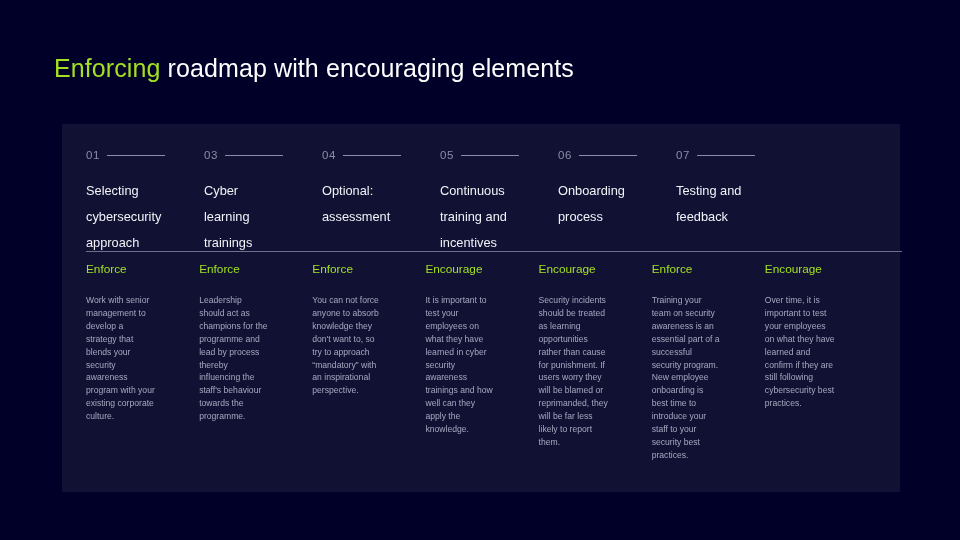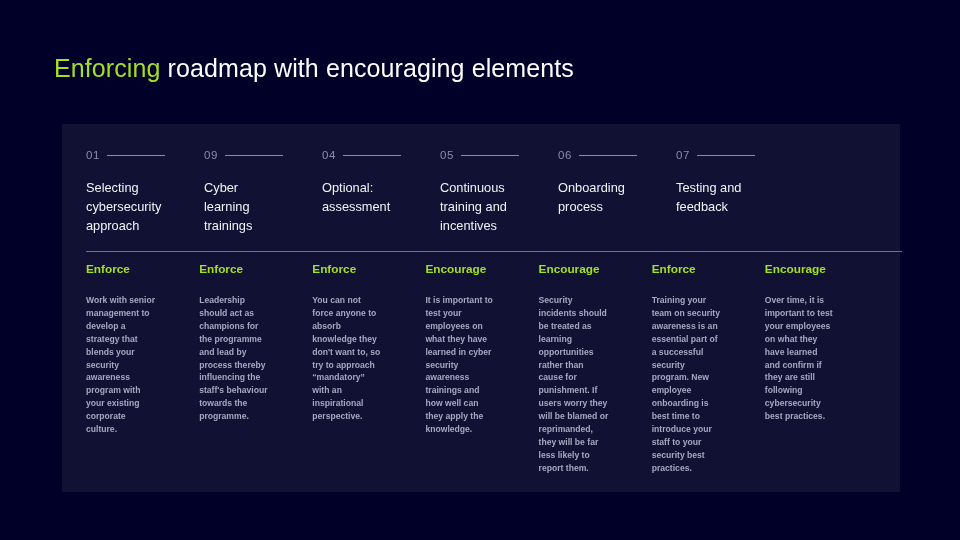--- a/index.html
+++ b/index.html
@@ -67,21 +67,21 @@
   }
   .col-num-line {
     margin-left: 7px;
     height: 1px;
     width: 58px;
     background: #8b8da8;
     flex: 0 0 auto;
   }
   .col-heading {
     font-size: 12.8px;
-    line-height: 19px;
+    line-height: 26px;
     color: #f2f3f8;
     min-height: 76px;
   }
   .divider {
     position: absolute;
     left: 24px;
     top: 127px;
     width: 816px;
     height: 1px;
     background: #6e7090;
@@ -90,21 +90,20 @@
     position: absolute;
     left: 24px;
     top: 138px;
     width: 792px;
     display: flex;
   }
   .tagcol {
     width: 118px;
     box-sizing: border-box;
     padding-right: 43px;
-    font-weight: bold;
   }
   .tag-label {
     font-size: 11.8px;
     color: #a3e022;
     margin-bottom: 18px;
     white-space: nowrap;
   }
   .tag-body {
     font-size: 8.6px;
     line-height: 12.9px;
@@ -128,21 +127,21 @@
         <div class="col-num-row">
           <span class="col-num">01</span>
           <span class="col-num-line"></span>
         </div>
         <div class="col-heading">Selecting cybersecurity approach</div>
       </div>
 
 
       <div class="col">
         <div class="col-num-row">
-          <span class="col-num">09</span>
+          <span class="col-num">03</span>
           <span class="col-num-line"></span>
         </div>
         <div class="col-heading">Cyber learning trainings</div>
       </div>
 
       <div class="col">
         <div class="col-num-row">
           <span class="col-num">04</span>
           <span class="col-num-line"></span>
         </div>

